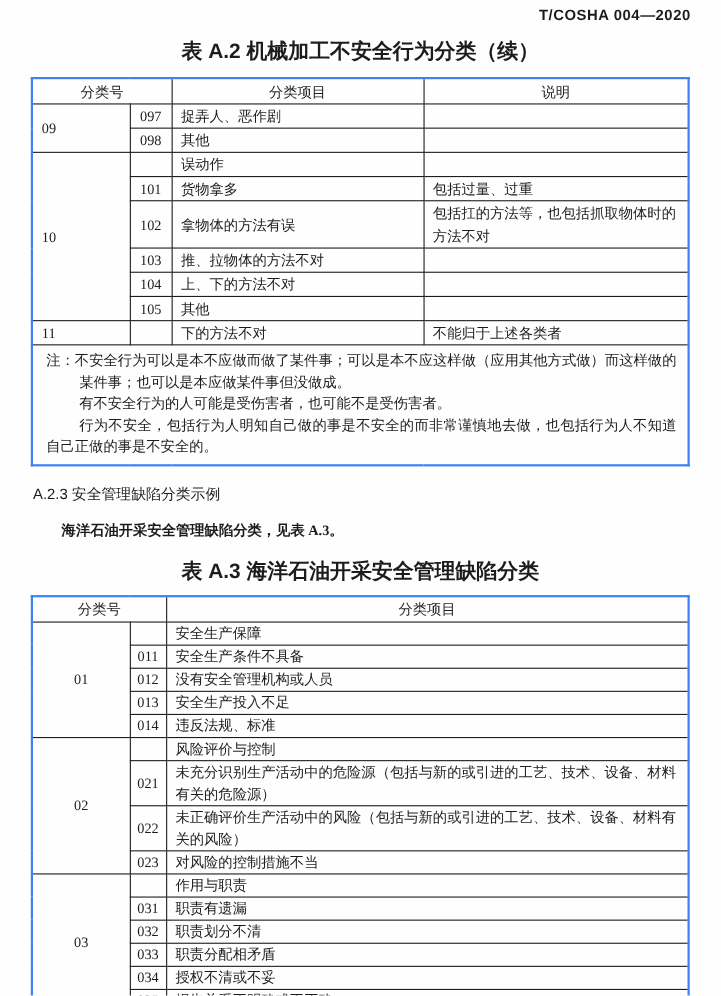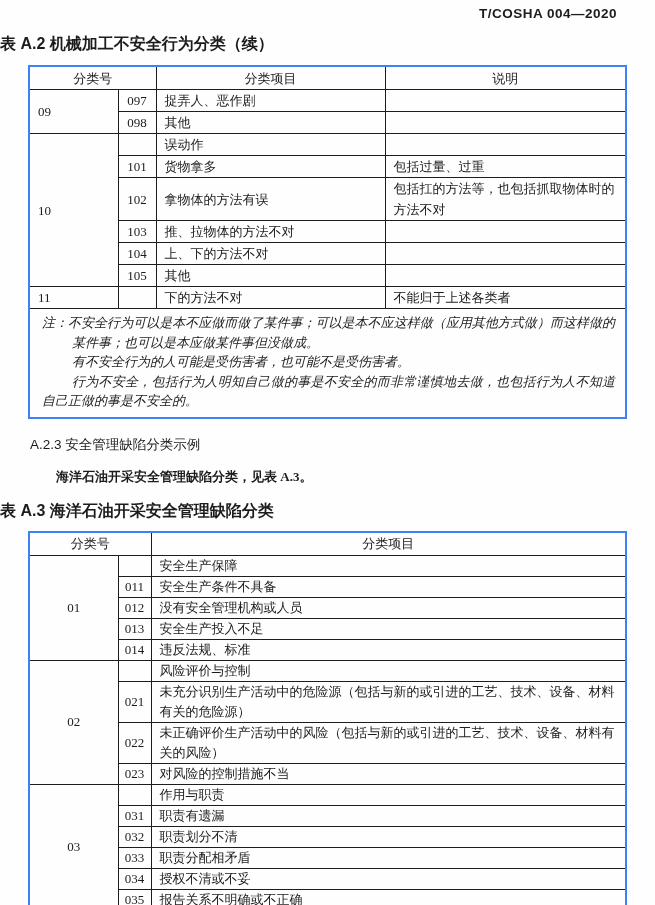--- a/index.html
+++ b/index.html
@@ -2,45 +2,45 @@
 <html><head>
 <meta charset="utf-8">
 <style>
   html,body { margin:0; padding:0; }
   body {
     width:655px; height:905px; background:#fefefe; color:#1c1c1c;
     font-family:"Liberation Serif","DejaVu Serif",serif;
     font-size:13px; position:relative; overflow:hidden;
   }
   .doc-code {
-    text-align:right; padding:6px 38px 0 0;
+    text-align:right; padding:6px 27px 0 0;
     font-family:"Liberation Sans","DejaVu Sans",sans-serif;
     font-weight:bold; font-size:13.5px; letter-spacing:0.5px;
   }
   .caption {
-    text-align:left; font-weight:bold; font-size:16px;
+    text-align:center; font-weight:bold; font-size:19px;
     font-family:"Liberation Sans","DejaVu Sans",sans-serif;
     margin:13px 0 10px 0;
   }
   table {
     margin-left:28px; width:597px; table-layout:fixed;
     border-collapse:collapse; border:2px solid #3b82f6;
   }
   th, td {
     border:1px solid #1d1d1d; font-size:13px; font-weight:normal;
     padding:0 8px; line-height:21px; vertical-align:middle;
     overflow:hidden;
   }
   .t3 th, .t3 td { line-height:20px; }
   th { text-align:center; height:22px; }
   td.g   { text-align:left; }
   .t3 td.g { text-align:center; padding:0 2px; }
   td.c-code { text-align:center; padding:0 2px;font-family:Liberation Serif, serif; }
   td.c-item, td.c-desc { text-align:left; }
-  tr.note-row td { padding:4px 10px 6px 12px;font-style:italic; }
+  tr.note-row td { padding:4px 10px 6px 12px; }
   .note-p { margin:0; line-height:19.5px; text-align:justify; }
   .note-p.hang   { padding-left:30px; text-indent:-30px; }
   .note-p.indent { text-indent:30px; }
   .sec-heading {
     font-weight:normal; font-size:13.5px;
     font-family:"Liberation Sans","DejaVu Sans",sans-serif;
     margin:17px 0 0 30px;
   }
   .sec-para { margin:14px 0 0 30px; text-indent:26px; font-size:13px;font-weight:bold; }
   .cap2 { margin-top:15px; margin-bottom:9px; }

